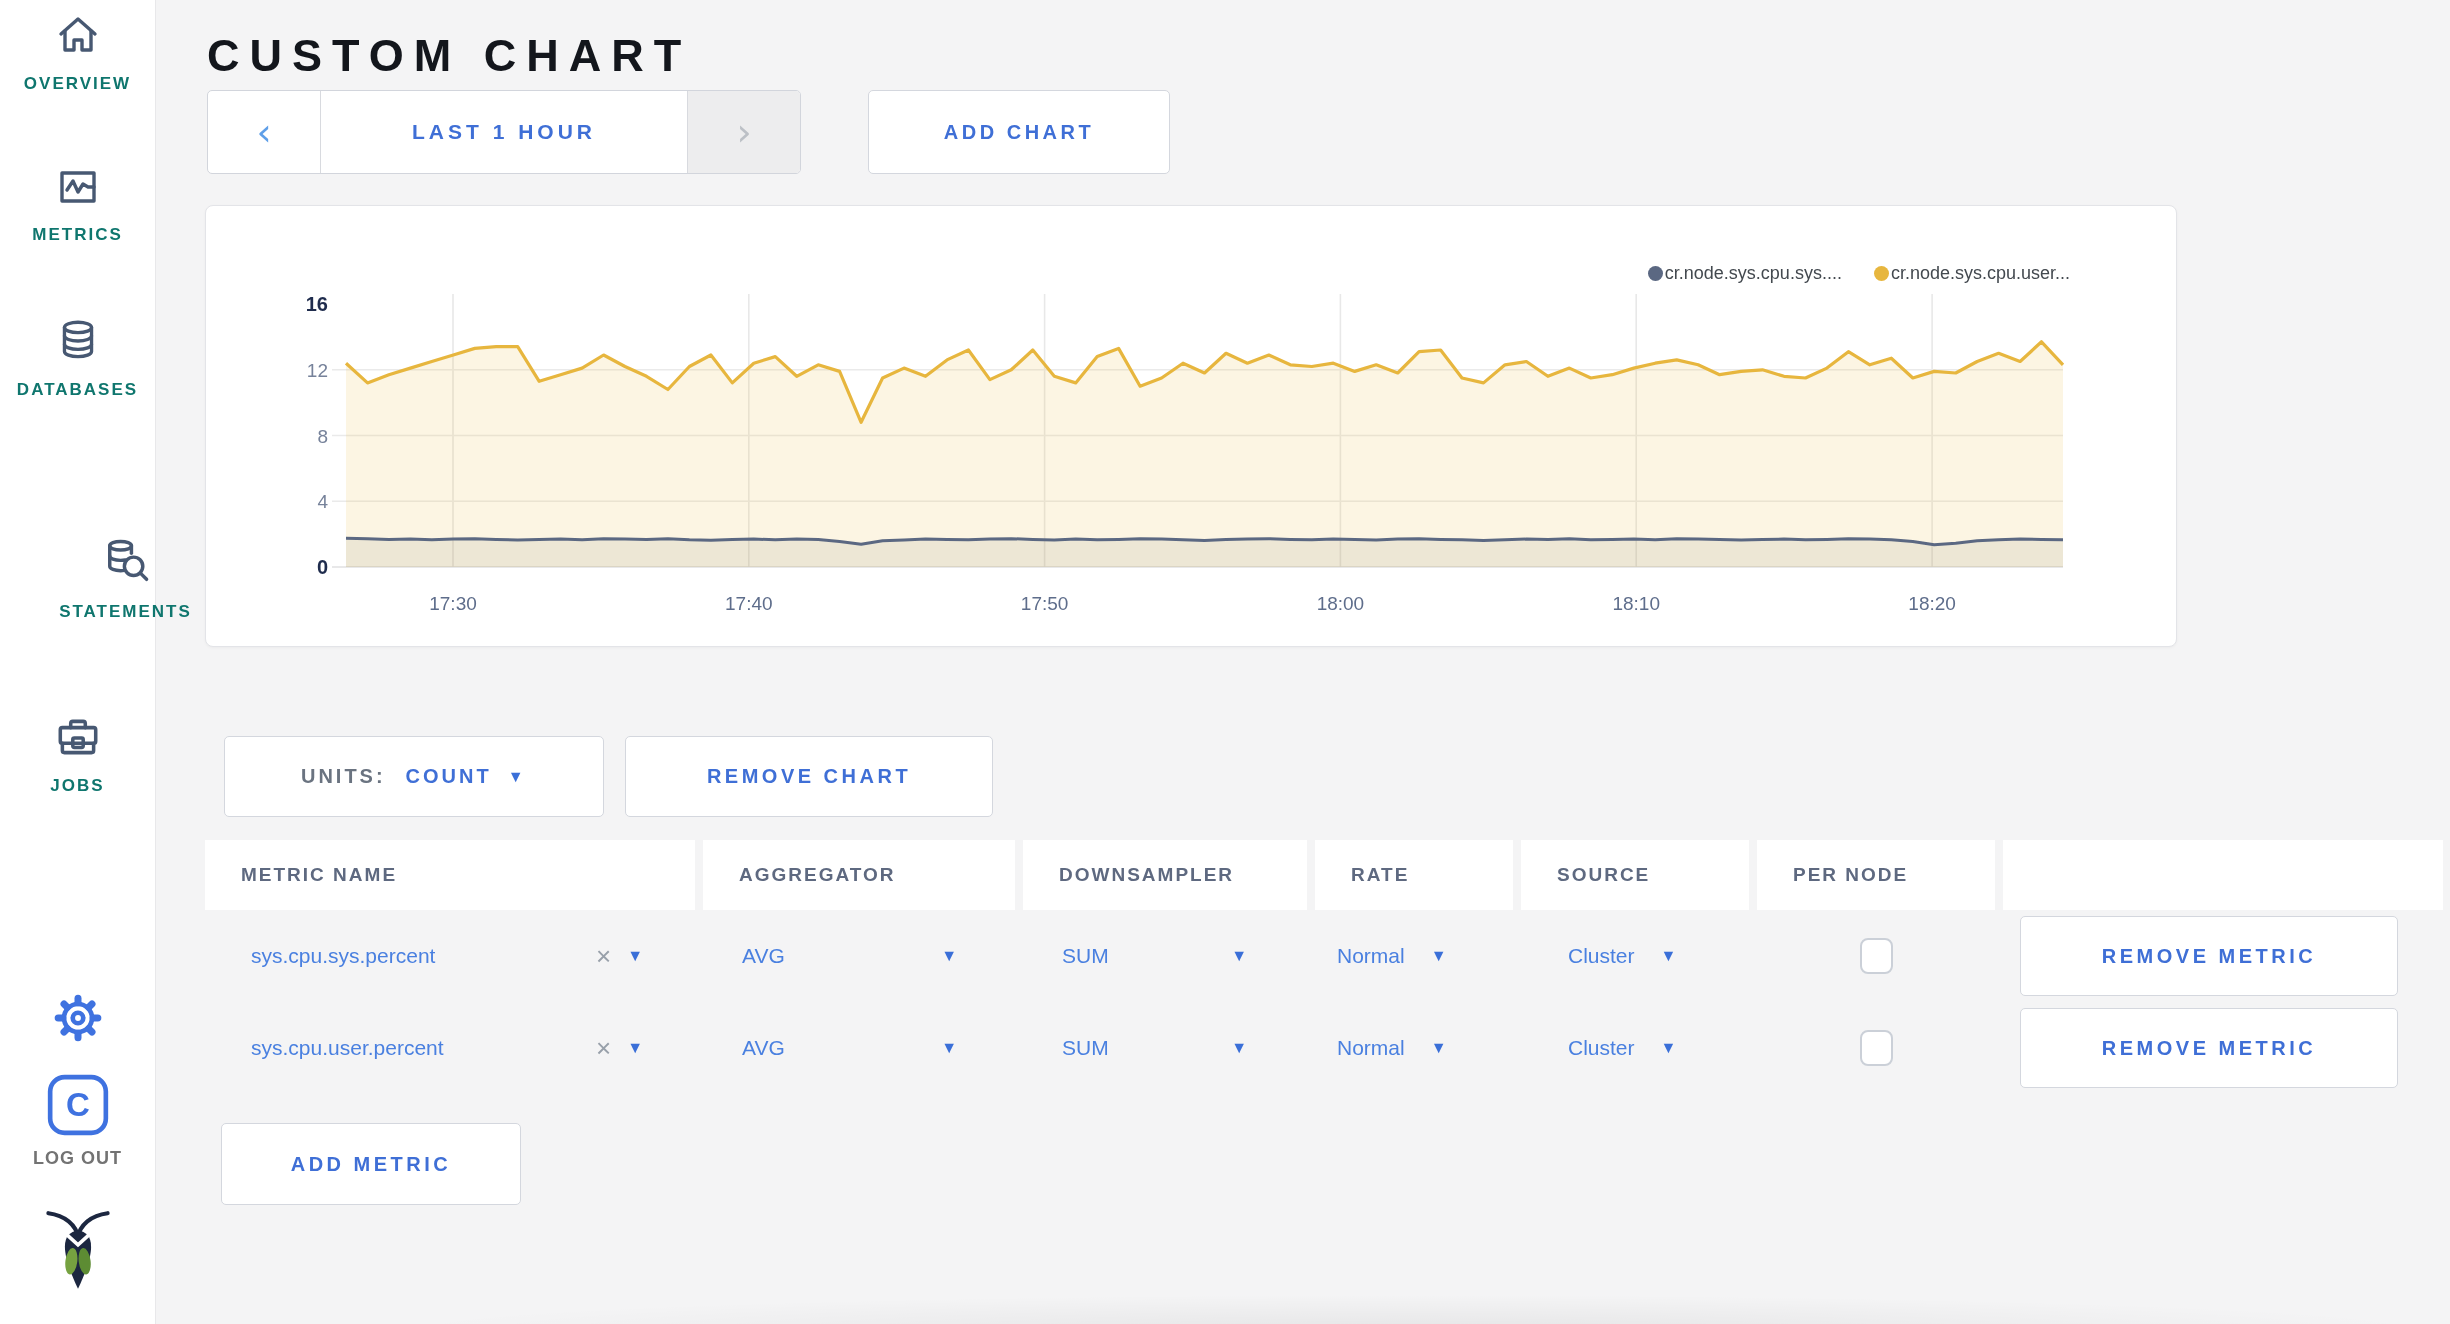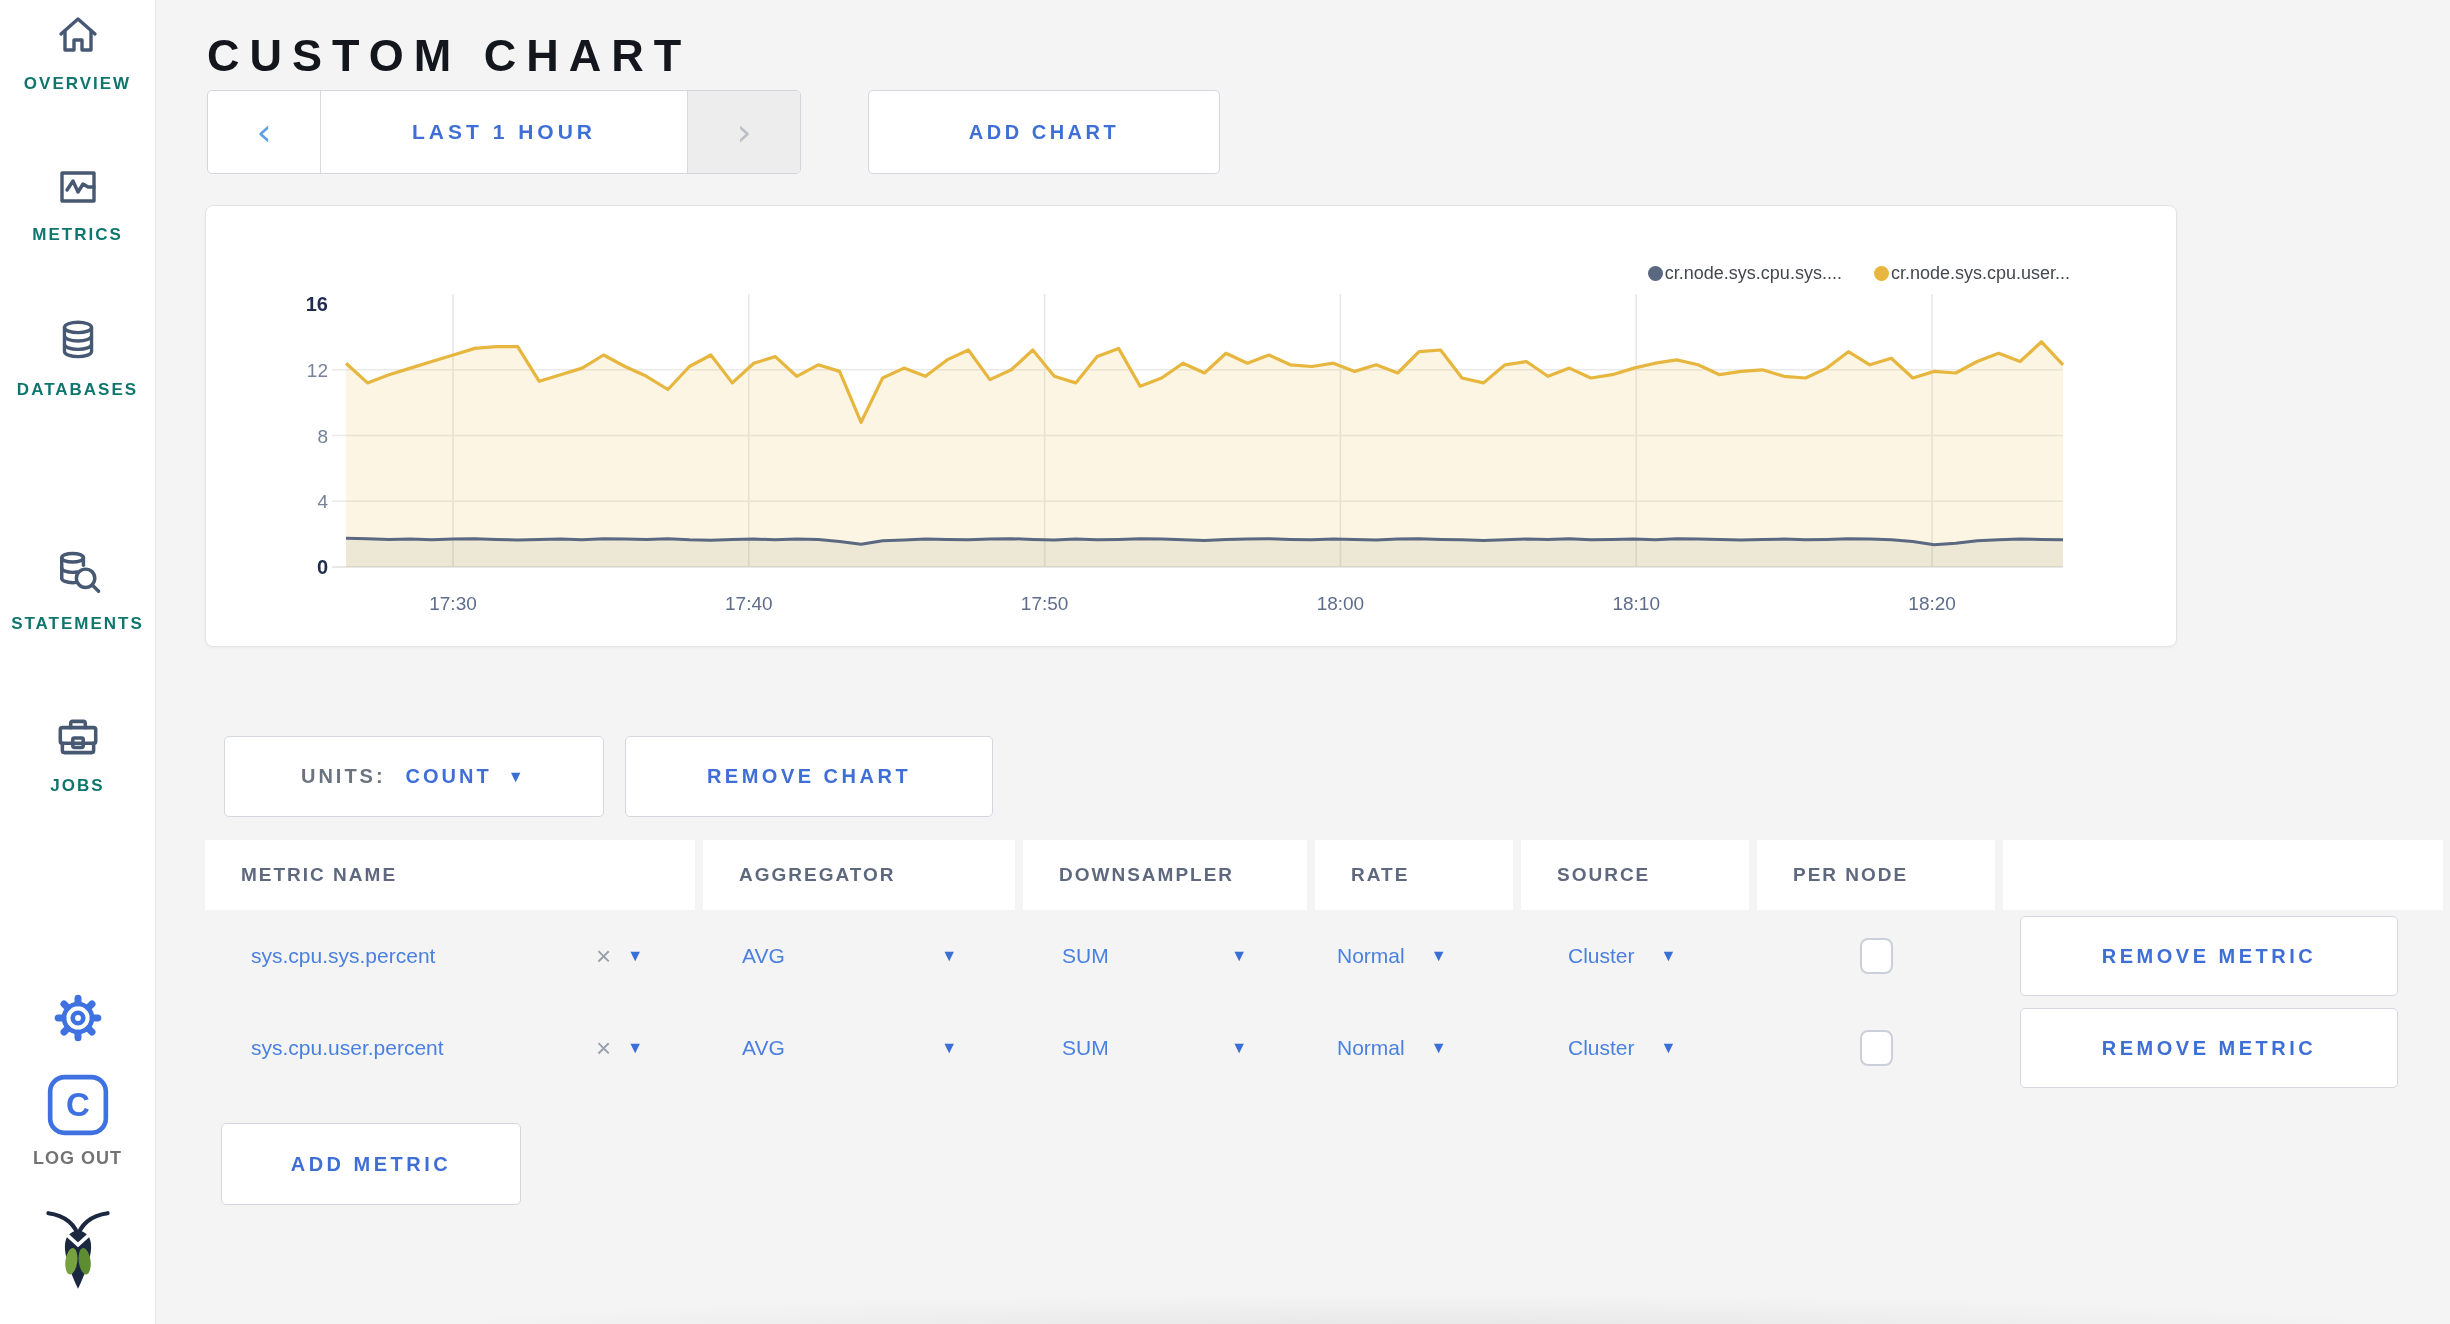--- a/index.html
+++ b/index.html
@@ -29,21 +29,21 @@
     color:#3f6fd6;font-size:21px;letter-spacing:4px;font-weight:bold;cursor:pointer;}
   .seg.next{width:112px;background:#ededee;cursor:default;}
   .chev{font-size:38px;line-height:38px;font-family:"DejaVu Sans",sans-serif;}
   .chev.left{color:#5f9fe8;}
   .chev.right{color:#bcc0c6;}
   .btn{
     background:#fff;border:1px solid #d4d7de;border-radius:5px;color:#3f6fd6;
     font-size:20px;letter-spacing:3.5px;display:flex;align-items:center;justify-content:center;
     cursor:pointer;box-sizing:border-box;font-weight:bold;
   }
-  .add-chart{position:absolute;left:868px;top:90px;width:352px;height:84px;}
+  .add-chart{position:absolute;left:868px;top:90px;width:302px;height:84px;}
   
   .chart-card{
     position:absolute;left:205px;top:205px;width:1970px;height:440px;
     background:#fff;border:1px solid #e3e4e8;border-radius:8px;
     box-shadow:0 1px 3px rgba(0,0,0,0.04);
   }
   .legend{position:absolute;top:57px;right:106px;display:flex;gap:32px;}
   .legend-item{display:flex;align-items:center;gap:2px;cursor:pointer;}
   .legend-dot{width:15px;height:15px;border-radius:50%;}
   .legend-item span.txt{font-size:18px;color:#43494f;}
@@ -113,21 +113,21 @@
       <svg width="50" height="50" viewBox="0 0 48 48" fill="none" stroke="#475872" stroke-width="3.2" stroke-linecap="round">
         <ellipse cx="24" cy="11" rx="13" ry="5"></ellipse>
         <path d="M11 11 V34 c0 2.8 5.8 5 13 5 s13 -2.2 13 -5 V11"></path>
         <path d="M11 19 c0 2.8 5.8 5 13 5 s13 -2.2 13 -5"></path>
         <path d="M11 27 c0 2.8 5.8 5 13 5 s13 -2.2 13 -5"></path>
       </svg>
     </span>
     <span class="lbl">DATABASES</span>
   </div>
 
-  <div class="nav-item" style="top:548px;">
+  <div class="nav-item" style="top:536px;margin-left:48px;">
     <span>
       <svg width="52" height="52" viewBox="0 0 48 48" fill="none" stroke="#475872" stroke-width="3.2" stroke-linecap="round">
         <ellipse cx="19" cy="9" rx="10" ry="4"></ellipse>
         <path d="M9 9 V28 c0 2.2 4.5 4 10 4 c1.2 0 2.4 -0.1 3.5 -0.3"></path>
         <path d="M29 9 V16"></path>
         <path d="M9 18.5 c0 2.2 4.5 4 10 4 c1.5 0 3 -0.15 4.3 -0.4"></path>
         <circle cx="31" cy="28" r="8.5"></circle>
         <path d="M37.5 34.5 L43 40"></path>
       </svg>
     </span>

